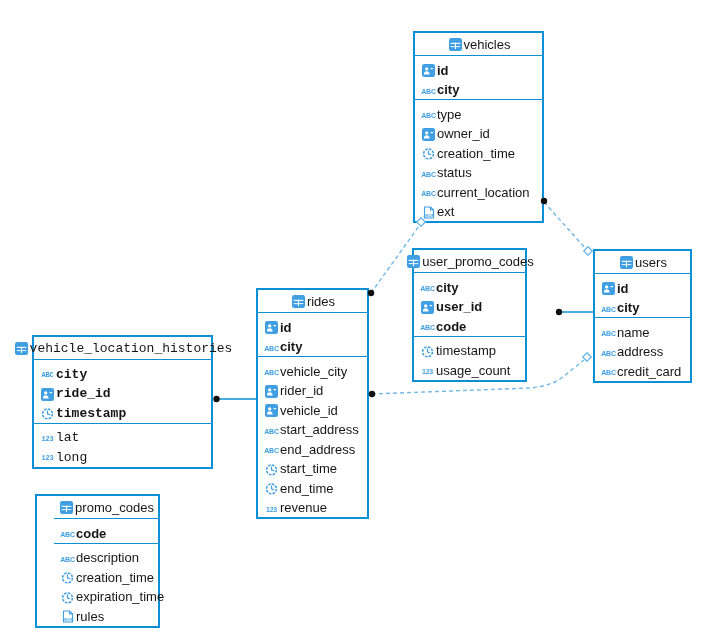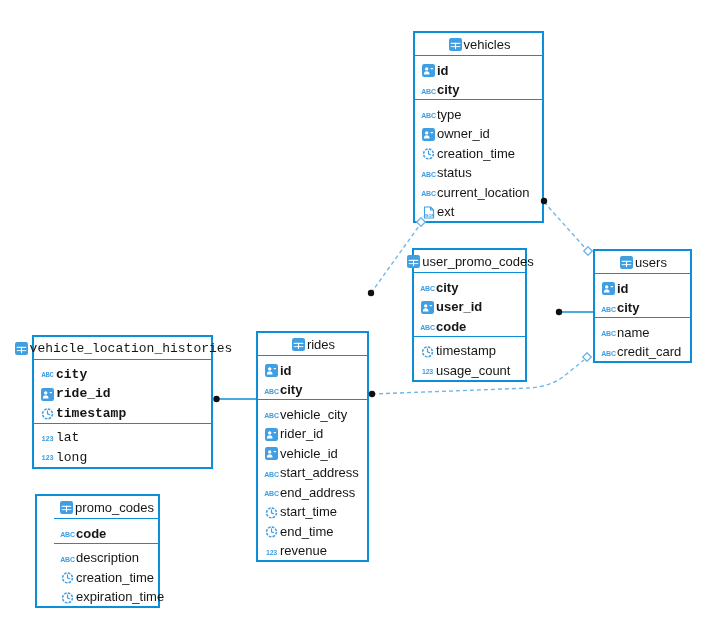--- a/index.html
+++ b/index.html
@@ -218,25 +218,31 @@
           <div class="trow">
             <span class="icon">
               <span class="txticon">ABC</span>
             </span>
             <span>name</span>
           </div>
           <div class="trow">
             <span class="icon">
               <span class="txticon">ABC</span>
             </span>
+            <span>address</span>
+          </div>
+          <div class="trow">
+            <span class="icon">
+              <span class="txticon">ABC</span>
+            </span>
             <span>credit_card</span>
           </div>
         </div>
       </div>
-      <div class="dbtable" style="left: 256px; top: 288px; width: 113px; margin-top: 43px;">
+      <div class="dbtable" style="left: 256px; top: 288px; width: 113px;">
         <div class="thead">
           <span class="icon">
             <svg width="13" height="13" viewBox="0 0 13 13">
               <rect width="13" height="13" rx="2.2" fill="#3f9fe2"></rect>
               <rect x="1.7" y="4.8" width="9.6" height="1.1" fill="#fff"></rect>
               <rect x="5.95" y="4.8" width="1.1" height="6.3" fill="#fff"></rect>
               <rect x="1.7" y="8.2" width="9.6" height=".9" fill="#fff"></rect>
             </svg>
           </span>
           <span>rides</span>
@@ -419,20 +425,30 @@
             <span>creation_time</span>
           </div>
           <div class="trow">
             <span class="icon">
               <svg width="13" height="13" viewBox="0 0 13 13">
                 <circle cx="6.5" cy="6.9" r="4.9" fill="none" stroke="#3f9fe2" stroke-width="1.5" stroke-dasharray="2.6 1.2"></circle>
                 <path d="M6.5 6.9V3.9M6.5 6.9l2.1.8" stroke="#3f9fe2" stroke-width="1.2" fill="none" stroke-linecap="round"></path>
               </svg>
             </span>
             <span>expiration_time</span>
+          </div>
+          <div class="trow">
+            <span class="icon">
+              <svg width="12" height="13" viewBox="0 0 12 13">
+                <path d="M1.5 1h6l3 3v8h-9z" fill="none" stroke="#3f9fe2" stroke-width="1.1" stroke-linejoin="round"></path>
+                <path d="M7.5 1v3h3" fill="none" stroke="#3f9fe2" stroke-width="1.1"></path>
+                <text x="6" y="11.2" font-size="4" font-weight="700" text-anchor="middle" fill="#3f9fe2" font-family="Liberation Sans, sans-serif">JSON</text>
+              </svg>
+            </span>
+            <span>rules</span>
           </div>
         </div>
       </div>
     </div>
   <svg id="wires" width="705" height="636" viewBox="0 0 705 636">
       <path d="M216,399 L257,399" class="solid"></path>
       <circle cx="216.5" cy="399" r="3.2" class="dot"></circle>
       <path d="M559,312 L594,312" class="solid"></path>
       <circle cx="559" cy="312" r="3.2" class="dot"></circle>
       <path d="M371,293 L419,226" class="dashed"></path>

